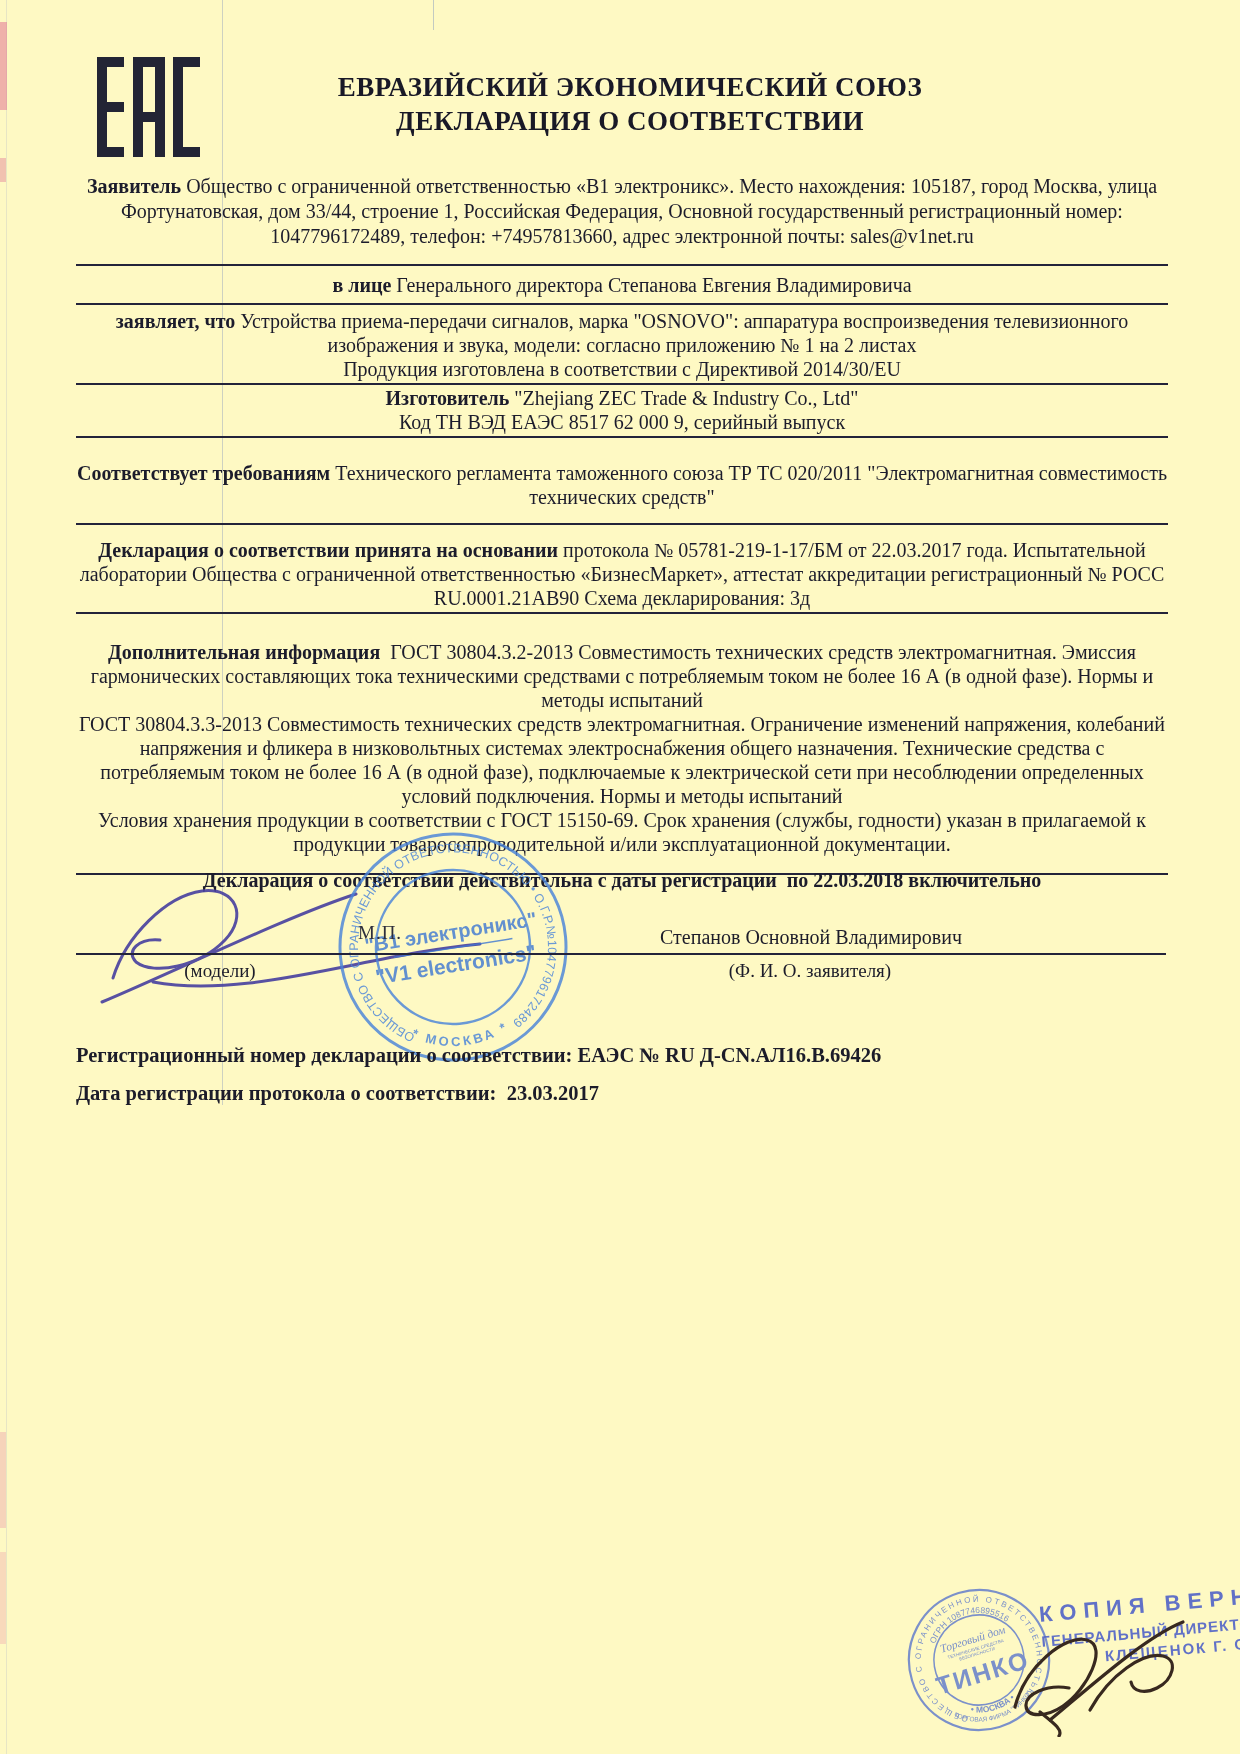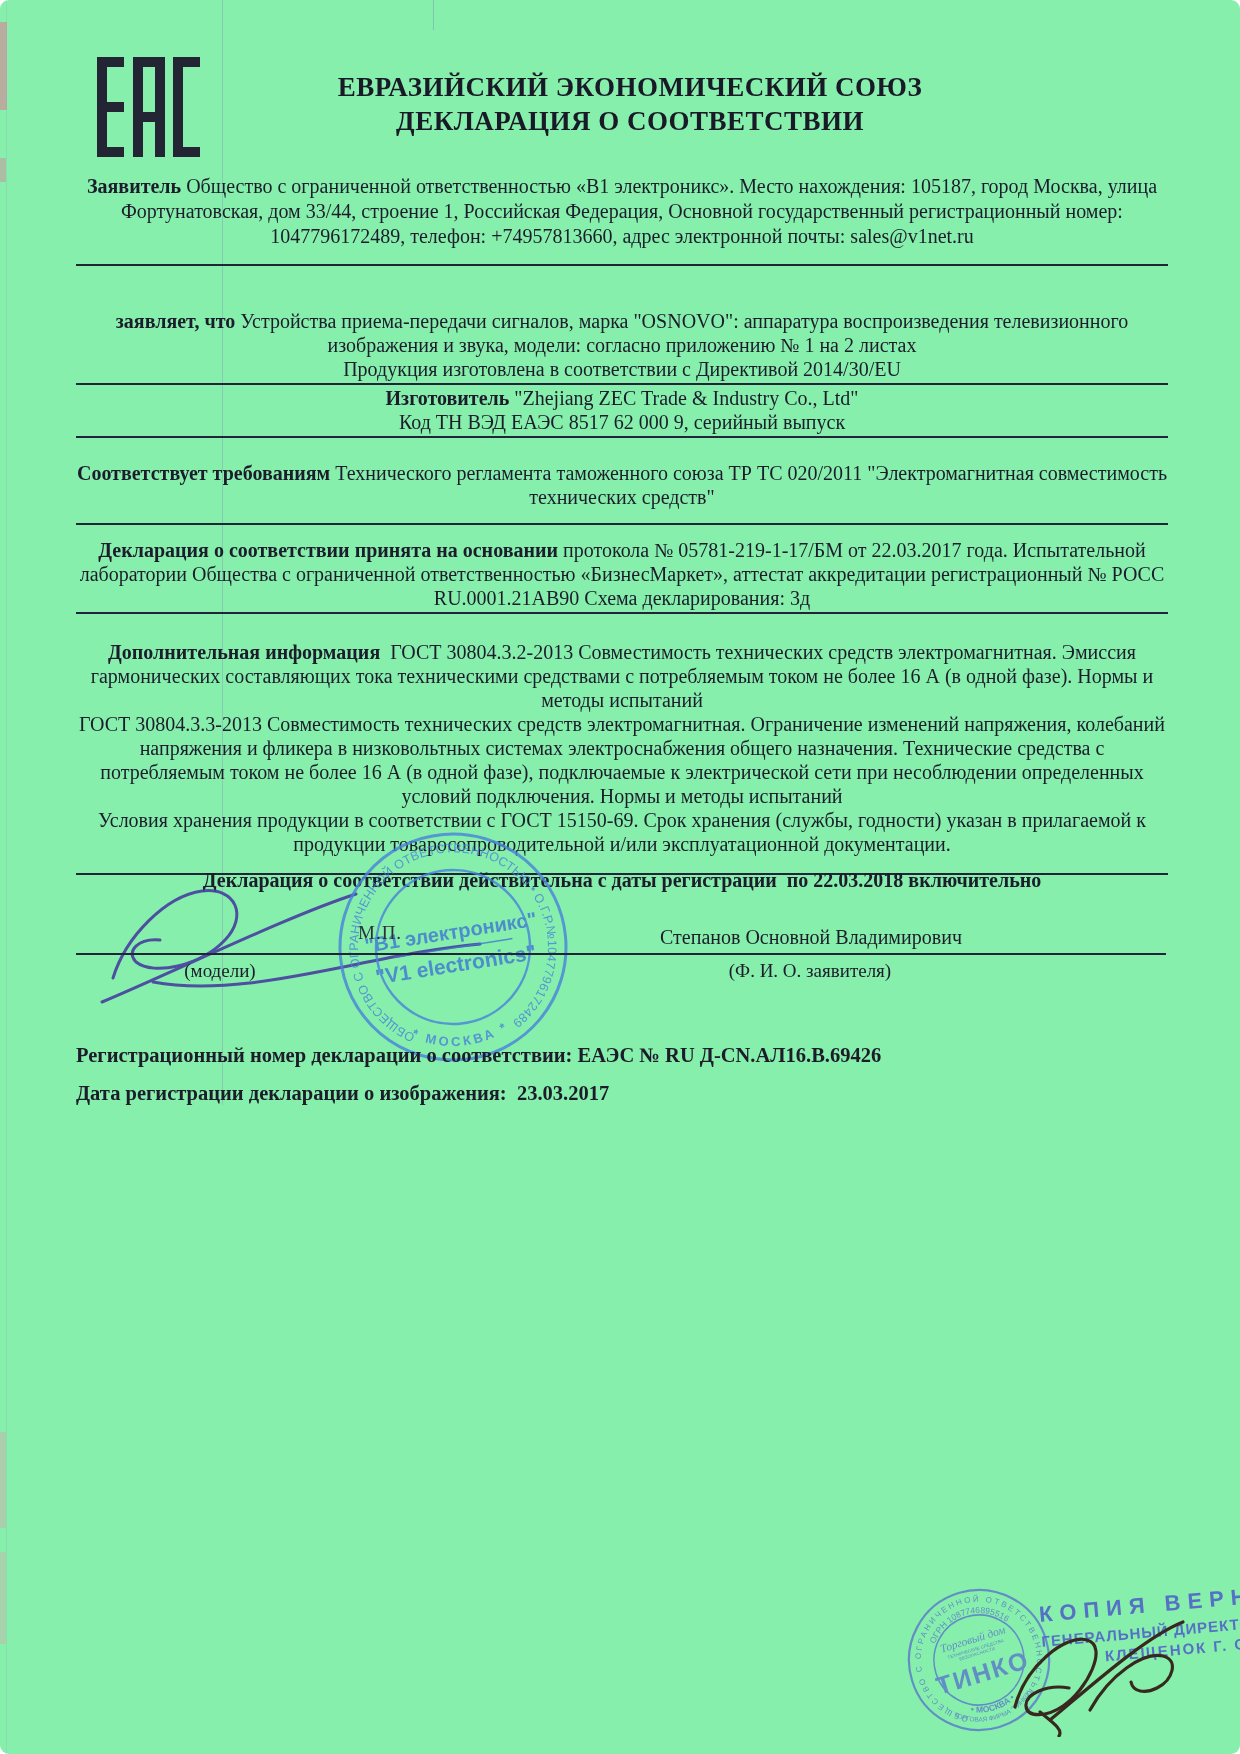--- a/index.html
+++ b/index.html
@@ -1,18 +1,18 @@
 <!DOCTYPE html>
 <html><head>
 <meta charset="utf-8">
 <style>
   html,body{margin:0;padding:0;}
   body{width:1240px;height:1754px;position:relative;background:#fdfdfe;
        font-family:"Liberation Serif", serif;color:#1c1c2a;}
-  .page{position:absolute;inset:0;background:#86efac;overflow:hidden;border-radius:9px;}
+  .page{position:absolute;inset:0;background:#fef9c3;overflow:hidden;}
 
   
   .fold-line{position:absolute;left:222px;top:0;width:1px;height:1105px;background:rgba(125,145,190,.38);}
   .fold-line-top{position:absolute;left:433px;top:0;width:1px;height:30px;background:rgba(125,145,190,.45);}
   .edge-line{position:absolute;left:6px;top:0;width:1px;height:1754px;background:rgba(150,160,200,.22);}
   .pink1{position:absolute;left:0;top:22px;width:7px;height:88px;background:rgba(225,118,150,.55);}
   .pink2{position:absolute;left:0;top:158px;width:6px;height:24px;background:rgba(225,118,150,.42);}
   .pink3{position:absolute;left:0;top:1432px;width:6px;height:96px;background:rgba(235,150,170,.38);}
   .pink4{position:absolute;left:0;top:1552px;width:6px;height:92px;background:rgba(235,150,170,.32);}
 
@@ -89,20 +89,23 @@
 
   <div class="title">
     <div>ЕВРАЗИЙСКИЙ ЭКОНОМИЧЕСКИЙ СОЮЗ</div>
     <div>ДЕКЛАРАЦИЯ О СООТВЕТСТВИИ</div>
   </div>
 
   <div class="sec rule" id="s1">
       <p><span class="lbl">Заявитель </span><span>Общество с ограниченной ответственностью «В1 электроникс». Место нахождения: 105187, город Москва, улица Фортунатовская, дом 33/44, строение 1, Российская Федерация, Основной государственный регистрационный номер: 1047796172489, телефон: +74957813660, адрес электронной почты: sales@v1net.ru</span></p>
     </div>
 
+  <div class="sec rule" id="s2">
+      <p><span class="lbl">в лице </span><span>Генерального директора Степанова Евгения Владимировича</span></p>
+    </div>
 
   <div class="sec rule" id="s3">
       <p><span class="lbl">заявляет, что </span><span>Устройства приема-передачи сигналов, марка "OSNOVO": аппаратура воспроизведения телевизионного изображения и звука, модели: согласно приложению № 1 на 2 листах</span></p>
       <p>Продукция изготовлена в соответствии с Директивой 2014/30/EU</p>
     </div>
 
   <div class="sec rule" id="s4">
       <p><span class="lbl">Изготовитель </span><span>"Zhejiang ZEC Trade &amp; Industry Co., Ltd"</span></p>
       <p>Код ТН ВЭД ЕАЭС 8517 62 000 9, серийный выпуск</p>
     </div>
@@ -156,21 +159,21 @@
   </svg>
 
   <div class="mp">М.П.</div>
   <div class="sign-line"></div>
   <div class="sig-caption">(модели)</div>
   <div class="applicant-name">Степанов Основной Владимирович</div>
   <div class="name-caption">(Ф. И. О. заявителя)</div>
 
   <div class="regnum"><span>Регистрационный номер декларации о соответствии: </span><span>ЕАЭС № RU Д-CN.АЛ16.В.69426</span></div>
 
-  <div class="regdate"><span>Дата регистрации декларации о изображения:  </span><span>23.03.2017</span></div>
+  <div class="regdate"><span>Дата регистрации протокола о соответствии:  </span><span>23.03.2017</span></div>
 
   <svg class="stamp-tinko" viewBox="0 0 152 152">
     <defs>
       <path id="tRingTop" d="M49,127 A58,58 0 1 1 103,127"></path>
       <path id="tRingInner" d="M29,76 A47,47 0 0 1 123,76"></path>
       <path id="tRingBottom" d="M46,119 A52,52 0 0 0 106,119"></path>
       <path id="tRingBottomOuter" d="M36,123 A62,62 0 0 0 116,123"></path>
     </defs>
     <g transform="rotate(-17 76 76)">
       <circle cx="76" cy="76" r="70" fill="none" stroke="#5b77cc" stroke-width="2.2"></circle>

